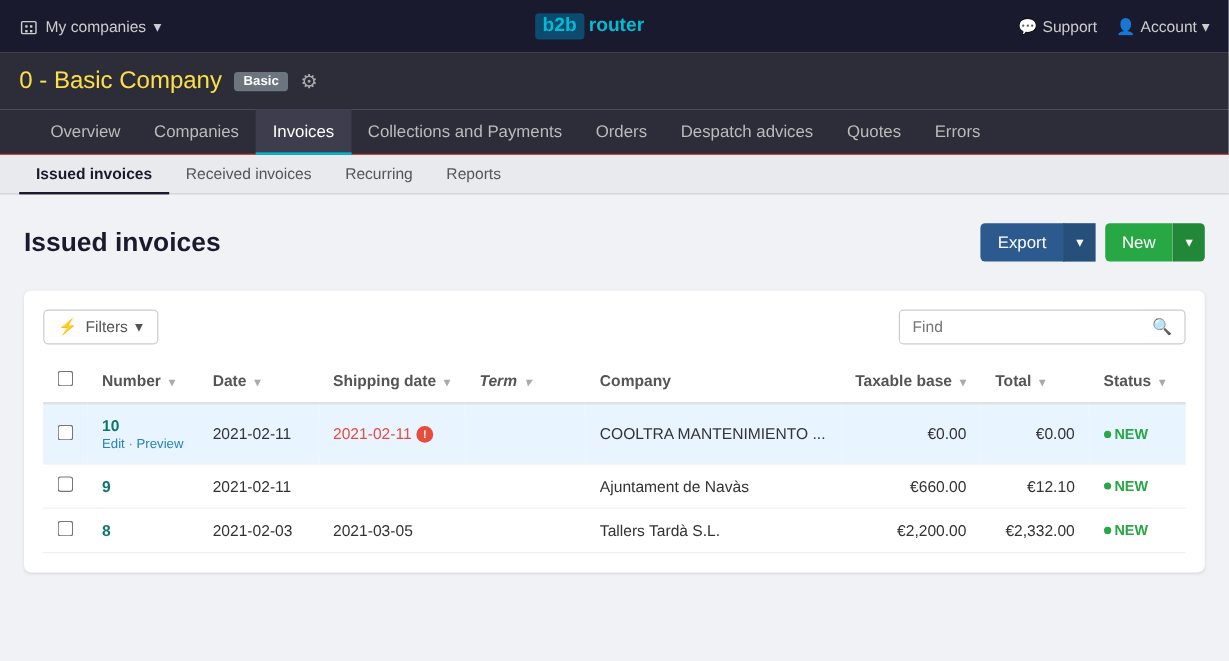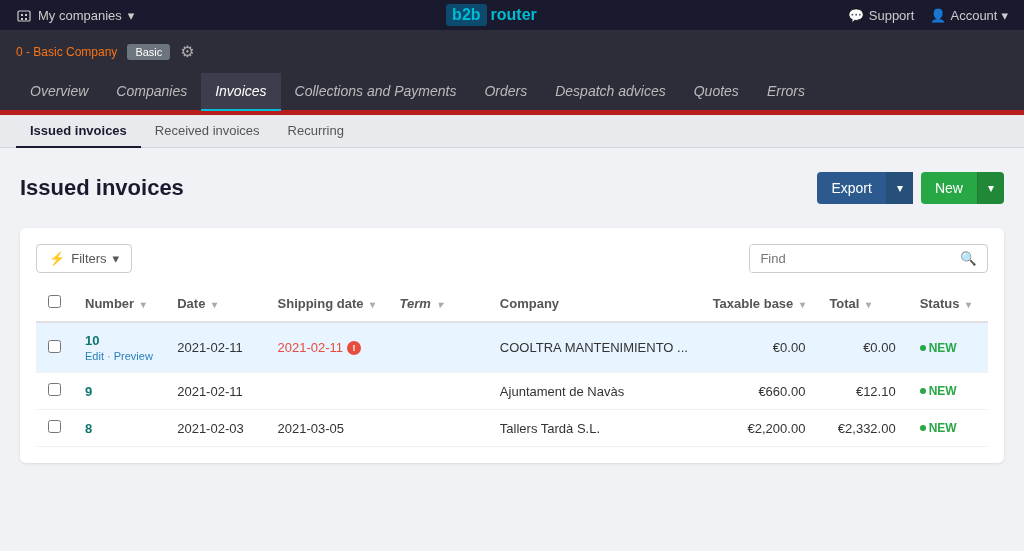--- a/index.html
+++ b/index.html
@@ -5,47 +5,46 @@
     * { box-sizing: border-box; margin: 0; padding: 0; }
     body { font-family: -apple-system, BlinkMacSystemFont, 'Segoe UI', sans-serif; font-size: 14px; background: #f0f2f5; color: #333; }
 
     
     .top-nav {
       background: #1a1a2e;
       display: flex;
       align-items: center;
       justify-content: space-between;
       padding: 0 16px;
-      height: 30px;
+      height: 44px;
     }
     .top-nav-left { display: flex; align-items: center; gap: 6px; color: #ccc; font-size: 13px; cursor: pointer; }
     .top-nav-left svg { width: 16px; height: 16px; fill: #ccc; }
     .top-nav-right { display: flex; align-items: center; gap: 16px; color: #ccc; font-size: 13px; }
     .top-nav-right .support-btn { display: flex; align-items: center; gap: 4px; cursor: pointer; }
     .top-nav-right .account-btn { display: flex; align-items: center; gap: 4px; cursor: pointer; }
 
     
     .company-bar {
       background: #2d2d3a;
       padding: 12px 16px;
       display: flex;
       align-items: center;
       gap: 10px;
     }
-    .company-name { color: #f97316; font-size: 12px; font-weight: 500; }
-    .basic-badge { background: #6c757d; color: white; font-size: 11px; padding: 2px 8px; border-radius: 3px; font-weight: 400; }
+    .company-name { color: #fde047; font-size: 20px; font-weight: 500; }
+    .basic-badge { background: #6c757d; color: white; font-size: 11px; padding: 2px 8px; border-radius: 3px; font-weight: 700; }
     .gear-icon { color: #aaa; cursor: pointer; font-size: 16px; }
 
     
     .main-nav {
       background: #2d2d3a;
       display: flex;
-      padding: 0 16px;
-      border-bottom: 5px solid #b91c1c;
-      font-style: italic;
+      padding: 0 28px;
+      border-bottom: 1px solid #b91c1c;
     }
     .main-nav-item {
       color: #bbb;
       padding: 10px 14px;
       cursor: pointer;
       font-size: 14px;
       border-bottom: 2px solid transparent;
       margin-bottom: -1px;
     }
     .main-nav-item.active {
@@ -279,20 +278,21 @@
   <div class="main-nav-item">Orders</div>
   <div class="main-nav-item">Despatch advices</div>
   <div class="main-nav-item">Quotes</div>
   <div class="main-nav-item">Errors</div>
 </nav>
 
 <div class="sub-nav">
   <div class="sub-nav-item active">Issued invoices</div>
   <div class="sub-nav-item">Received invoices</div>
   <div class="sub-nav-item">Recurring</div>
+  <div class="sub-nav-item">Reports</div>
 </div>
 
 <div class="page-content">
   <div class="page-header">
     <h1 class="page-title">Issued invoices</h1>
     <div class="header-actions">
       <button class="export-btn">
         <span>Export</span>
       </button>
       <button class="export-caret">

